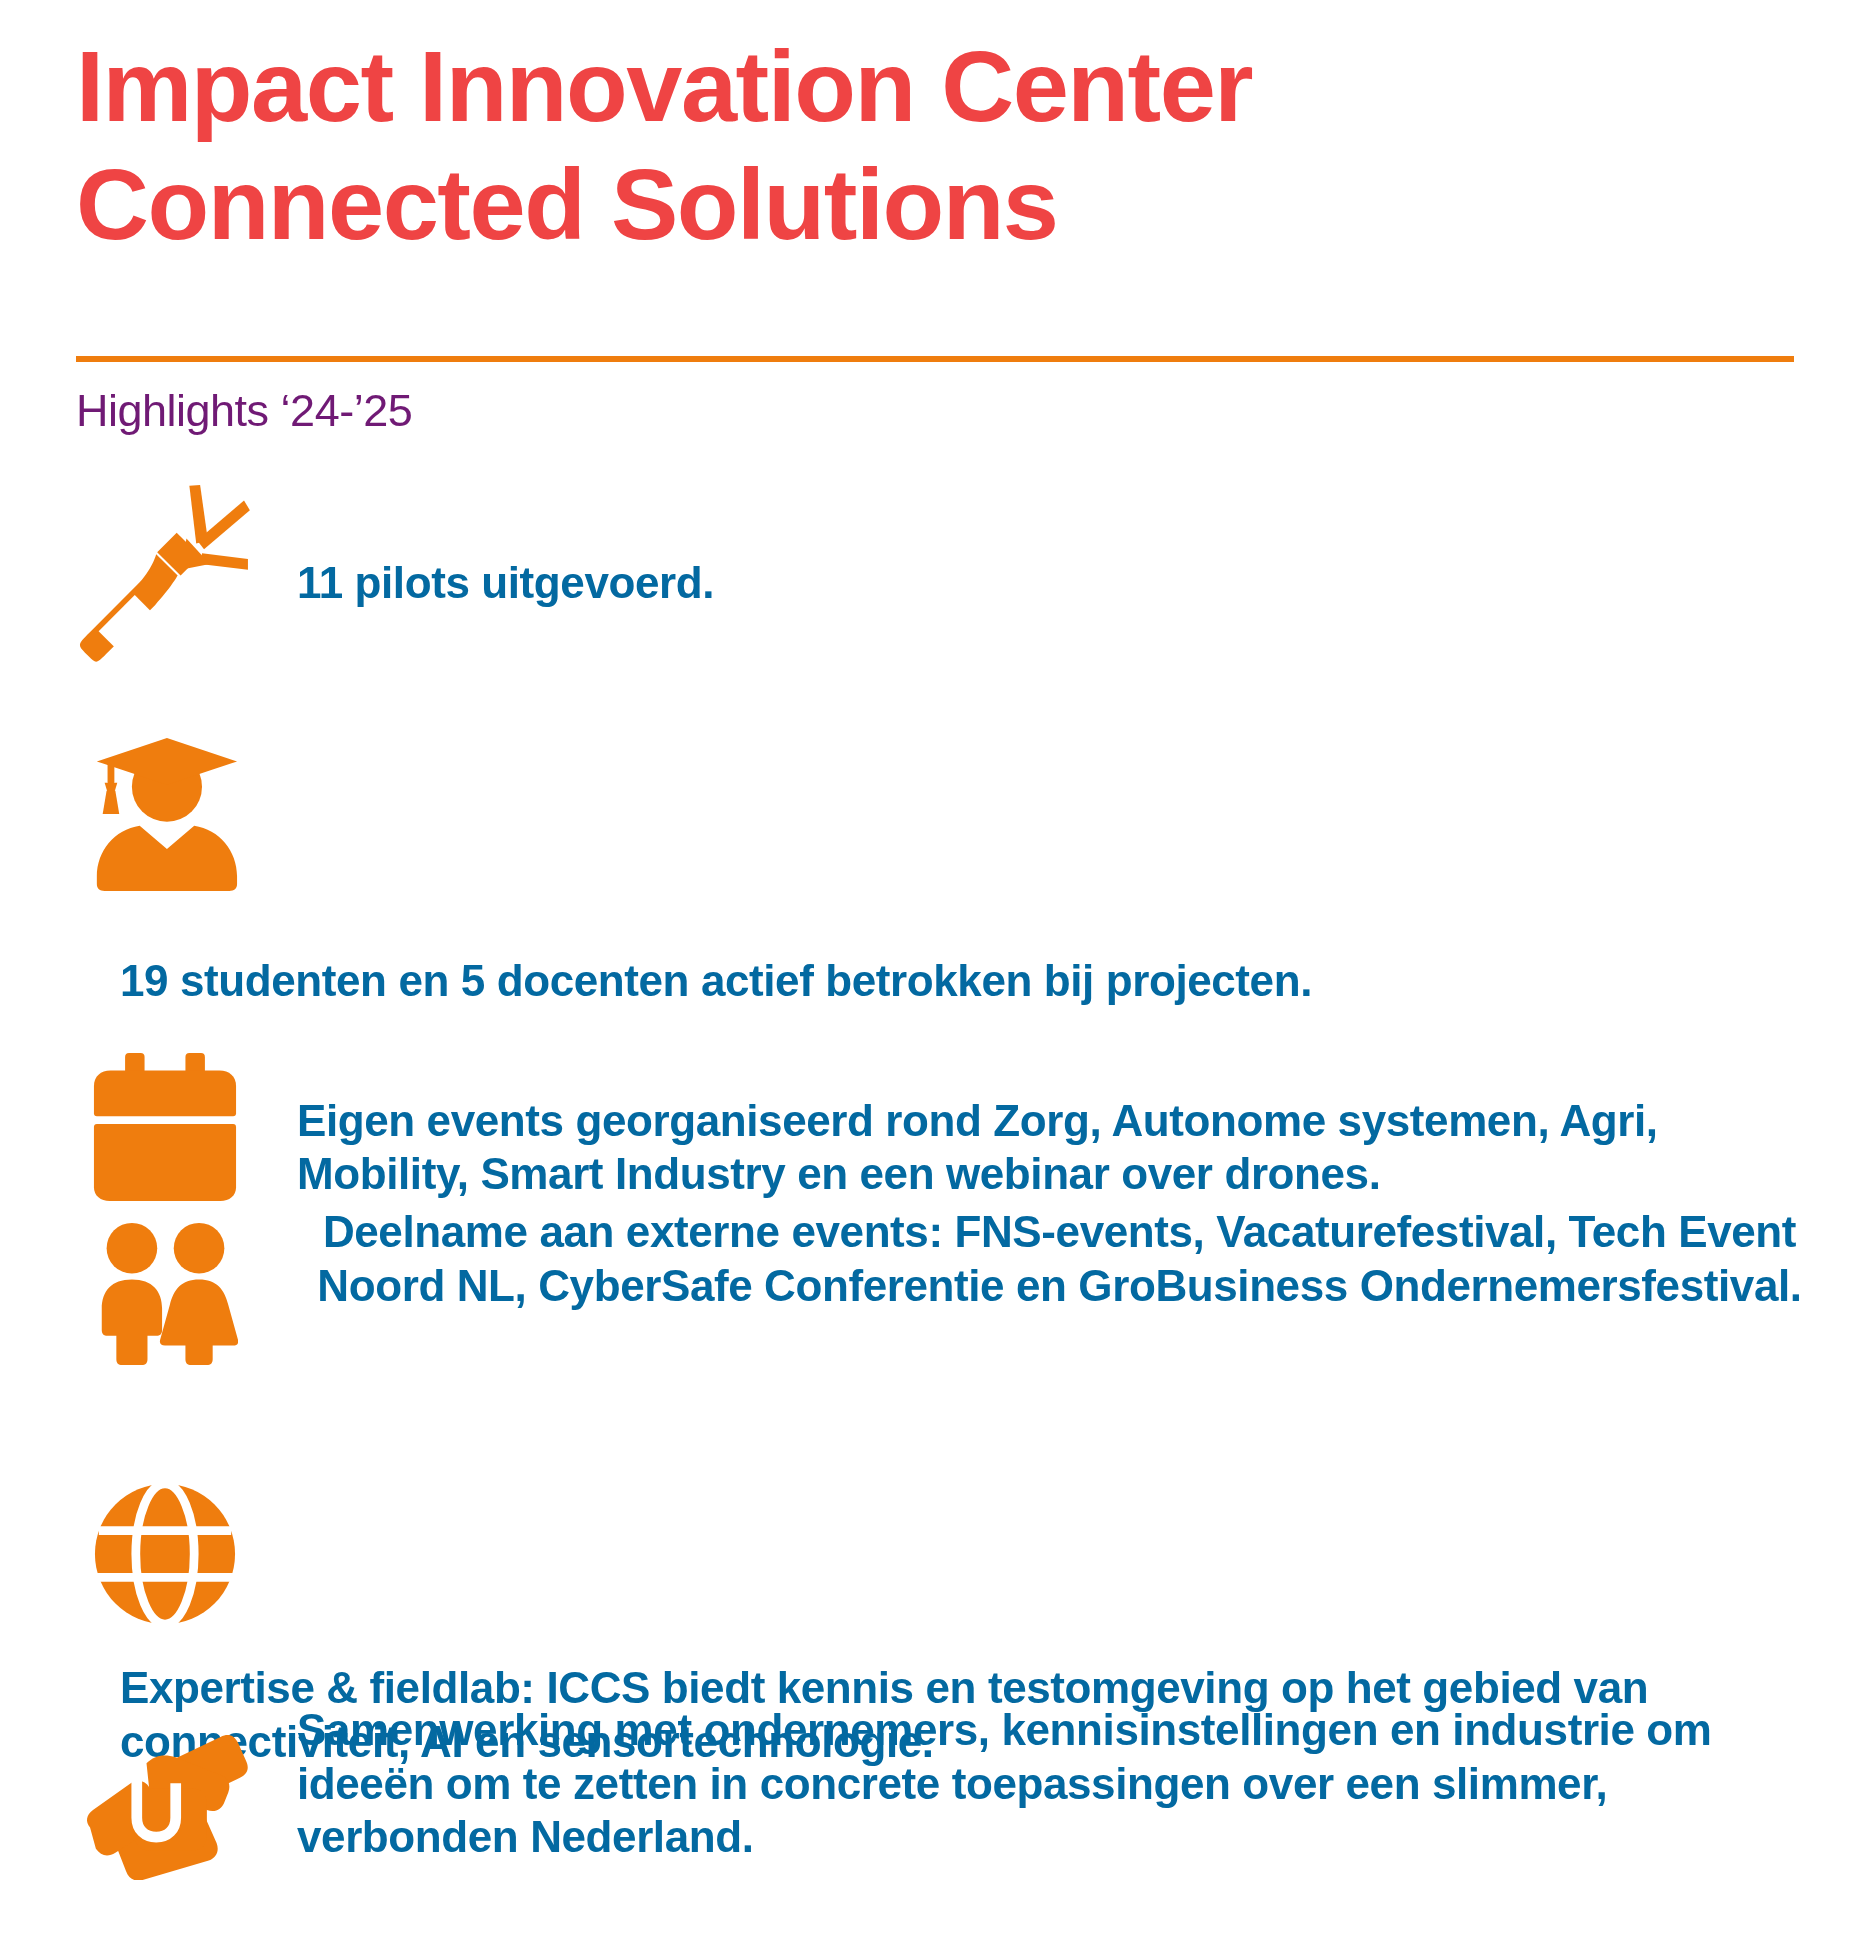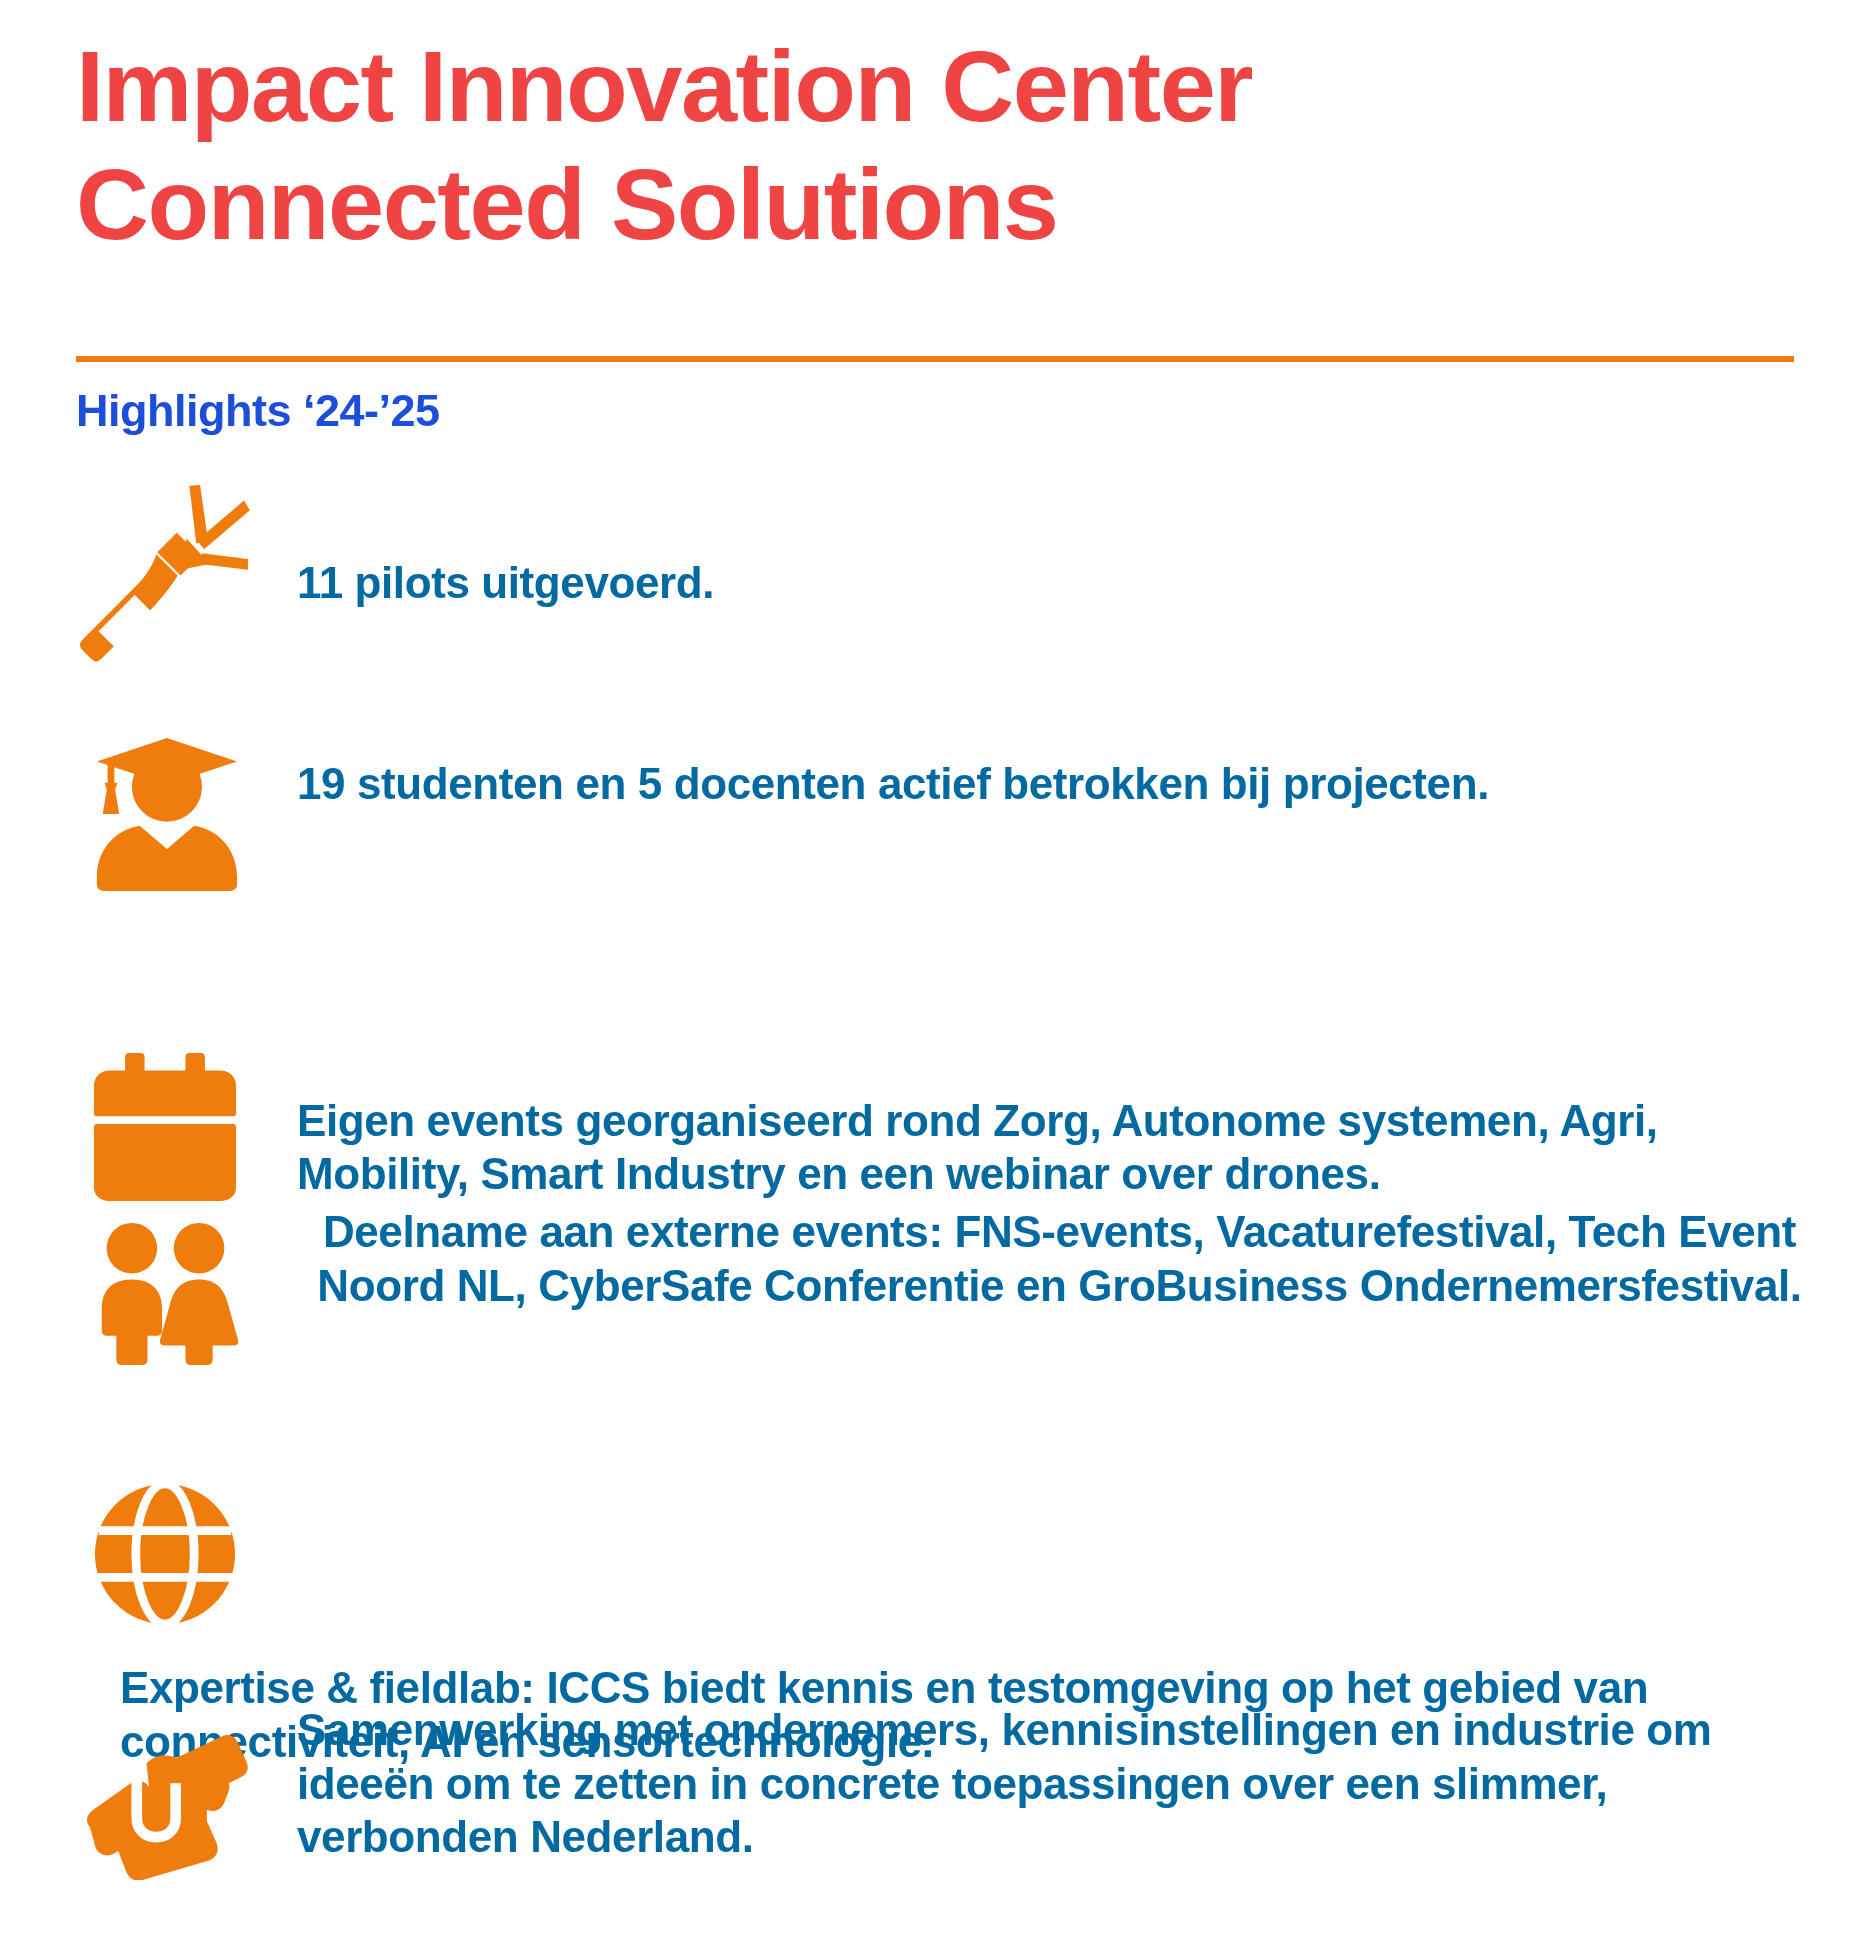--- a/index.html
+++ b/index.html
@@ -45,23 +45,23 @@
     top: 356px;
     width: 1718px;
     height: 5.9px;
     background: #ef7d0e;
   }
   .subtitle {
     position: absolute;
     left: 76px;
     top: 385px;
     font-size: 45px;
-    font-weight: bold;
+    font-weight: normal;
     letter-spacing: -0.5px;
-    color: #1d4ed8;
+    color: #701a75;
     margin: 0;
   }
 
   
   .list {
     position: absolute;
     left: 76px;
     top: 480px;
     width: 1746px;
   }
@@ -90,21 +90,21 @@
     letter-spacing: -0.4px;
     padding-left: 44px;
     box-sizing: border-box;
   }
 
   
   .row-1 { height: 236px; }
   .row-1 .icon-cell { padding-top: 0px; }
   .row-1 .text-cell { padding-top: 76px; }
 
-  .row-2 { height: 229px; }
+  .row-2 { height: 229px; flex-direction: column; }
   .row-2 .icon-cell { padding-top: 19.5px; }
   .row-2 .text-cell { padding-top: 41px; }
 
   .row-3 { height: 256px; align-items: flex-end; }
   .row-3 .icon-cell { padding-top: 27px; }
   .row-3 .text-cell { padding-top: 7.8px; }
 
   .row-4 { height: 256px; text-align: center; }
   .row-4 .icon-cell { padding-top: 19.5px; }
   .row-4 .text-cell { padding-top: 3.9px; }

